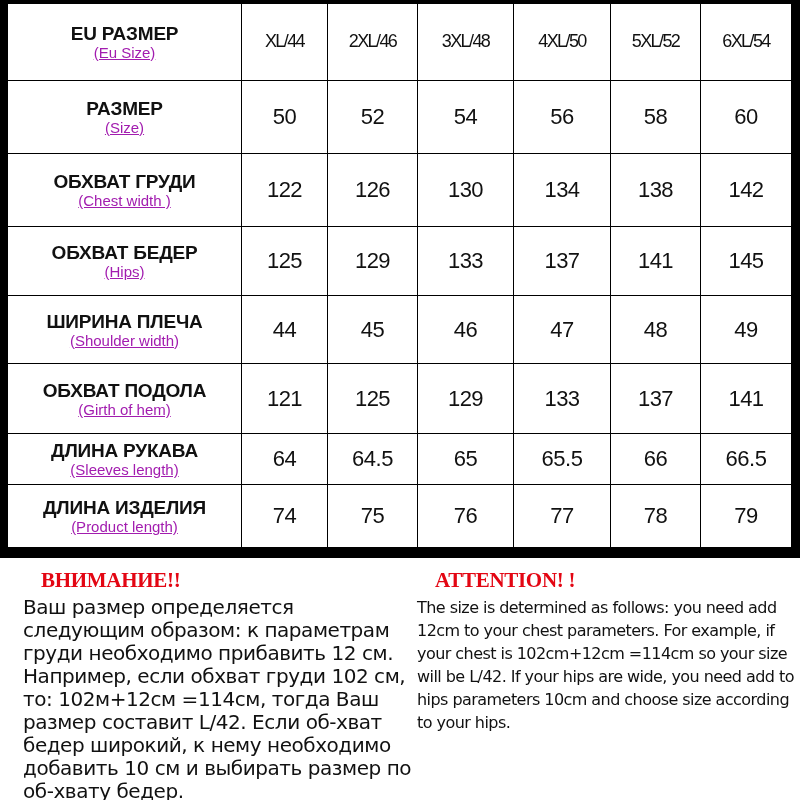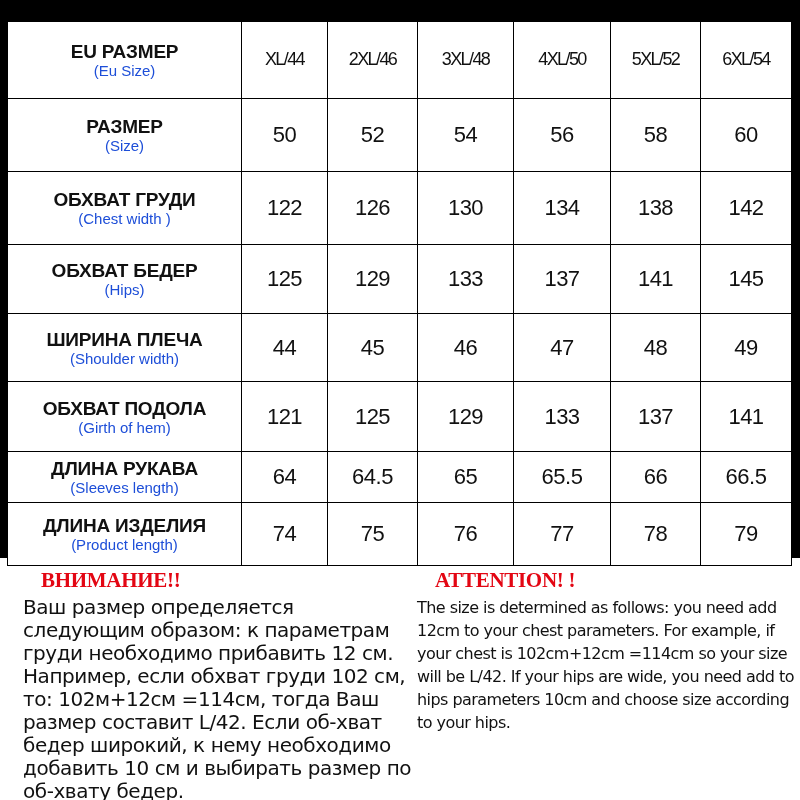--- a/index.html
+++ b/index.html
@@ -2,32 +2,32 @@
 <html><head>
 <meta charset="utf-8">
 <style>
   html, body { margin: 0; padding: 0; }
   body { width: 800px; height: 800px; background: #ffffff; position: relative; overflow: hidden; }
   .frame {
     position: absolute; left: 0; top: 0; width: 800px; height: 558px;
     background: #000;
   }
   table.sizes {
-    position: absolute; left: 7px; top: 21px;
+    position: absolute; left: 7px; top: 3px;
     width: 784px; height: 545px;
     border-collapse: collapse; table-layout: fixed; background: #fff;
   }
   table.sizes td {
     border: 1px solid #000; text-align: center; vertical-align: middle;
     padding: 0; color: #111;
     font-family: "Liberation Sans", sans-serif;
   }
   td.label { width: 233px; }
   td.label .ru { display: block; font-weight: bold; font-size: 19px; line-height: 21px; letter-spacing: -0.2px; }
-  td.label .en { display: block; font-size: 15px; line-height: 17px; color: #1d4ed8; }
+  td.label .en { display: block; font-size: 15px; line-height: 17px; color: #a21caf; text-decoration: underline; }
   td.val { font-size: 22px; letter-spacing: -0.5px; }
   td.hdr { font-size: 18px; letter-spacing: -1.6px; }
   .note {
     position: absolute; top: 568px;
     font-family: "DejaVu Sans", sans-serif; color: #111;
   }
   .note.ru { left: 23px; width: 390px; }
   .note.en { left: 417px; width: 390px; }
   .note h2 {
     margin: 0 0 3px 18px; color: #e30613; font-size: 21px; font-weight: bold;

